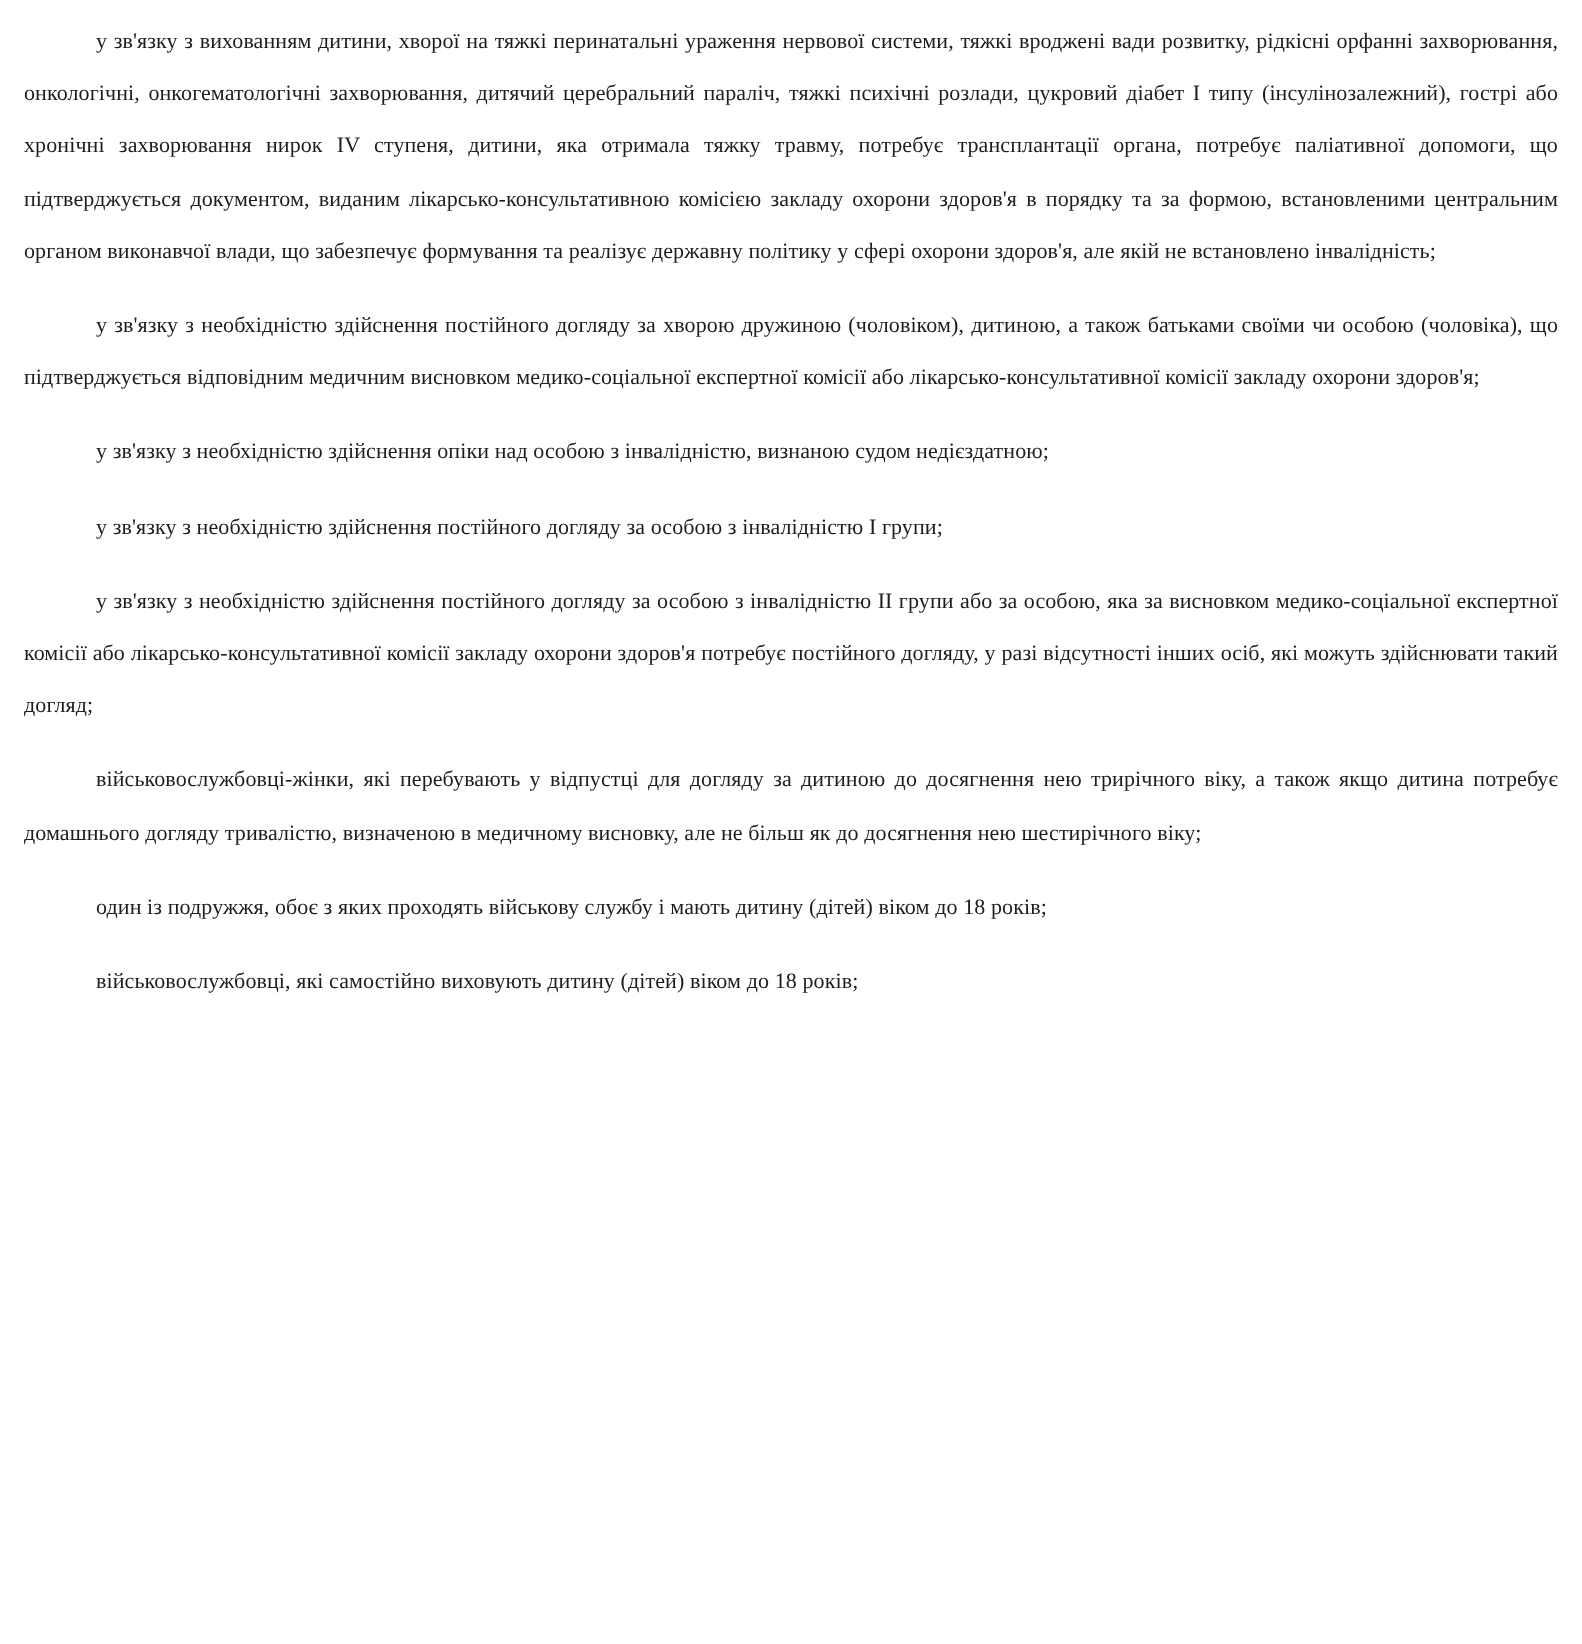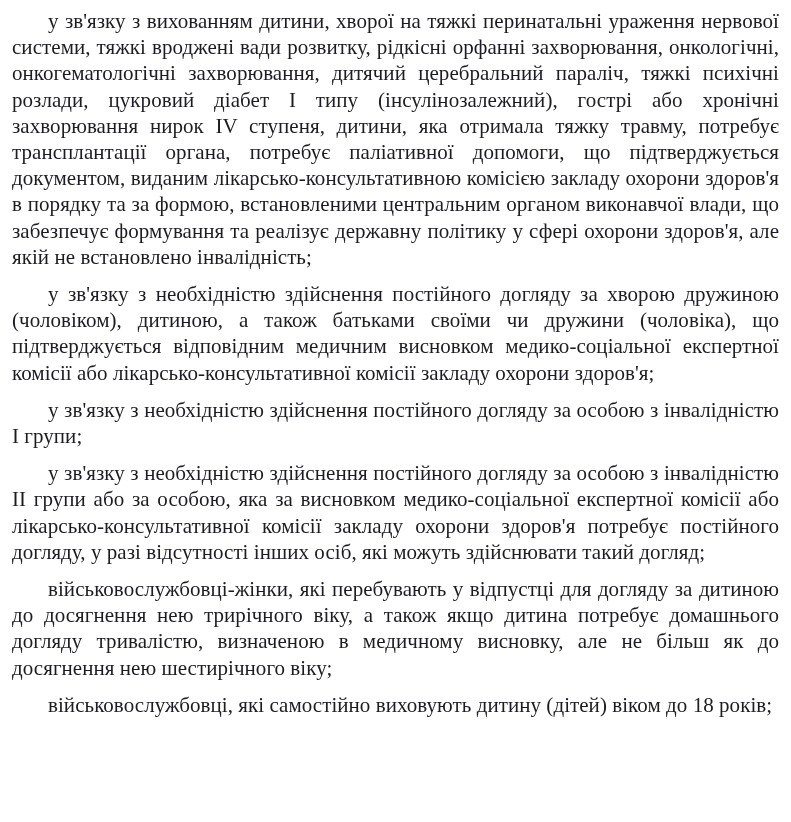--- a/index.html
+++ b/index.html
@@ -16,36 +16,38 @@
     overflow: hidden;
   }
   #document-page {
     width: 791px;
     height: 822px;
     padding: 8px 12px 0 12px;
     background: #ffffff;
   }
   .para {
     margin: 0 0 11px 0;
-    font-size: 21px;
+    font-size: 11px;
     line-height: 26.2px;
     text-align: justify;
     text-indent: 36px;
     text-justify: inter-word;
     hyphens: none;
     color: #1c1c22;
     letter-spacing: 0.05px;
   }
   .para:last-child { margin-bottom: 0; }
 </style>
 </head>
 <body>
 
 <div id="document-page">
 
   <p class="para">у зв'язку з вихованням дитини, хворої на тяжкі перинатальні ураження нервової системи, тяжкі вроджені вади розвитку, рідкісні орфанні захворювання, онкологічні, онкогематологічні захворювання, дитячий церебральний параліч, тяжкі психічні розлади, цукровий діабет I типу (інсулінозалежний), гострі або хронічні захворювання нирок IV ступеня, дитини, яка отримала тяжку травму, потребує трансплантації органа, потребує паліативної допомоги, що підтверджується документом, виданим лікарсько-консультативною комісією закладу охорони здоров'я в порядку та за формою, встановленими центральним органом виконавчої влади, що забезпечує формування та реалізує державну політику у сфері охорони здоров'я, але якій не встановлено інвалідність;</p>
-  <p class="para">у зв'язку з необхідністю здійснення постійного догляду за хворою дружиною (чоловіком), дитиною, а також батьками своїми чи дружини (чоловіка), що підтверджується відповідним медичним висновком медико-соціальної експертної комісії або лікарсько-консультативної комісії закладу охорони здоров'я;</p>
+  <p class="para">у зв'язку з необхідністю здійснення постійного догляду за хворою дружиною (чоловіком), дитиною, а також батьками своїми чи особою (чоловіка), що підтверджується відповідним медичним висновком медико-соціальної експертної комісії або лікарсько-консультативної комісії закладу охорони здоров'я;</p>
+  <p class="para">у зв'язку з необхідністю здійснення опіки над особою з інвалідністю, визнаною судом недієздатною;</p>
   <p class="para">у зв'язку з необхідністю здійснення постійного догляду за особою з інвалідністю I групи;</p>
   <p class="para">у зв'язку з необхідністю здійснення постійного догляду за особою з інвалідністю II групи або за особою, яка за висновком медико-соціальної експертної комісії або лікарсько-консультативної комісії закладу охорони здоров'я потребує постійного догляду, у разі відсутності інших осіб, які можуть здійснювати такий догляд;</p>
   <p class="para">військовослужбовці-жінки, які перебувають у відпустці для догляду за дитиною до досягнення нею трирічного віку, а також якщо дитина потребує домашнього догляду тривалістю, визначеною в медичному висновку, але не більш як до досягнення нею шестирічного віку;</p>
+  <p class="para">один із подружжя, обоє з яких проходять військову службу і мають дитину (дітей) віком до 18 років;</p>
   <p class="para">військовослужбовці, які самостійно виховують дитину (дітей) віком до 18 років;</p>
 
 </div>
 
 </body></html>

